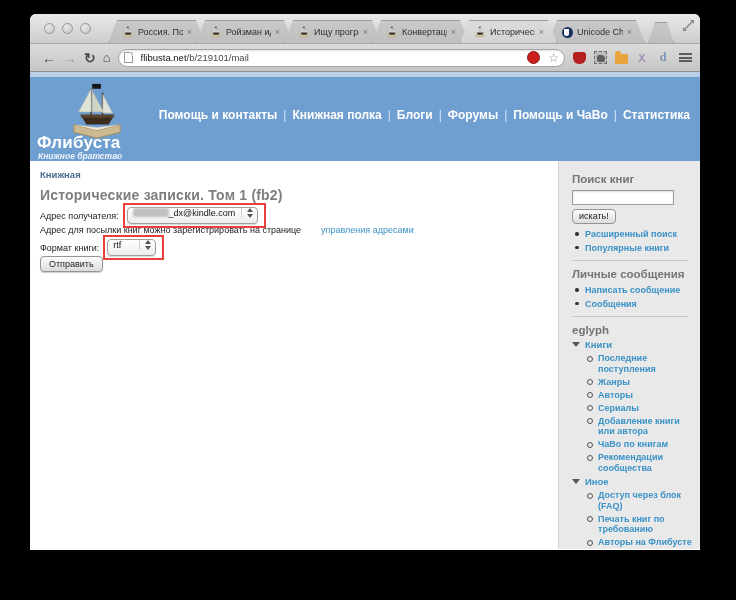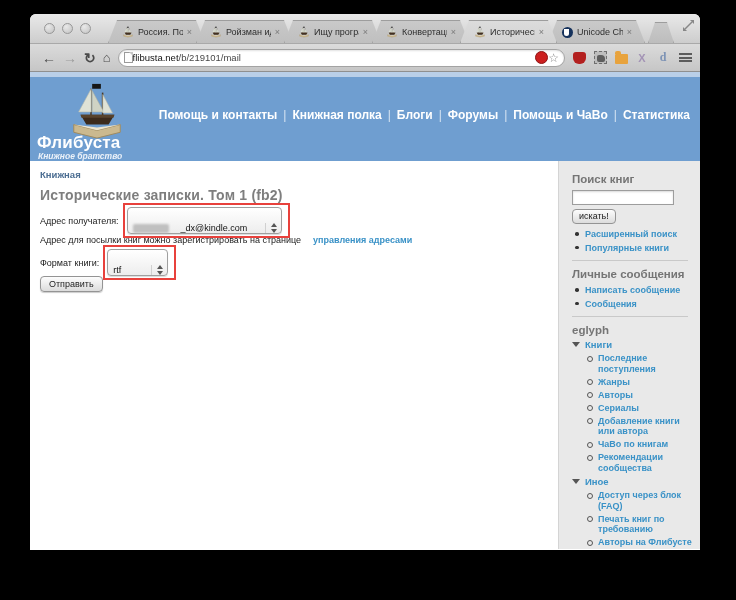--- a/index.html
+++ b/index.html
@@ -35,21 +35,21 @@
   .fav-uni:before { content:""; position:absolute; left:2px; top:2px; width:5px; height:7px;
     background:#fff; border-radius:0 0 3px 3px; }
 
   
   .toolbar { position:relative; height:28px; background:linear-gradient(#dbdbdb,#c6c6c6);
     border-bottom:1px solid #8f8f8f; display:flex; align-items:center; padding:0 8px 0 12px; gap:7px; }
   .navbtn { font-size:14px; line-height:14px; color:#4a4a4a; font-weight:bold; }
   .navbtn.dis { color:#9b9b9b; }
   .homebtn { font-size:13px; color:#4a4a4a; }
   .urlbar { flex:1; height:18px; background:#fff; border:1px solid #a3a3a3; border-radius:9px;
-    display:flex; align-items:center; padding:0 5px; gap:0; box-shadow:inset 0 1px 2px rgba(0,0,0,.12); }
+    display:flex; align-items:center; padding:0 5px; gap:8px; box-shadow:inset 0 1px 2px rgba(0,0,0,.12); }
   .docicon { width:9px; height:11px; background:#fdfdfd; border:1px solid #9a9a9a; position:relative; }
   .docicon:before { content:""; position:absolute; right:-1px; top:-1px; border:2.5px solid #c6c6c6;
     border-left-color:transparent; border-bottom-color:transparent; }
   .urltext { flex:1; font-size:9.5px; white-space:nowrap; overflow:hidden; }
   .url-domain { color:#111; }
   .url-path { color:#474747; }
   .abp { width:13px; height:13px; border-radius:50%; background:#cc1f1f; border:1px solid #8e1414; }
   .staricon { font-size:12px; color:#8a8a8a; line-height:12px; }
   .ext { width:14px; height:14px; display:flex; align-items:center; justify-content:center; }
   .ext-pocket { width:13px; height:12px; background:#b3201f; border-radius:3px 3px 6px 6px; }
@@ -76,25 +76,25 @@
     display:flex; gap:6px; align-items:center; }
   .sitenav a { color:#fff; text-decoration:none; }
   .nav-sep { color:#d6e4f2; font-weight:normal; }
 
   .contentrow { flex:1; display:flex; min-height:0; }
   .main { flex:1; position:relative; background:#fff; padding:8px 10px 0 10px; font-size:9px; color:#222; }
   .breadcrumb { font-size:9.5px; font-weight:bold; color:#4c6e92; text-decoration:none; display:inline-block; }
   .pagehead { margin-top:7px; font-size:14px; font-weight:bold; color:#7e7e7e; letter-spacing:.2px; }
   .frow { margin-top:4px; display:flex; align-items:center; gap:4px; min-height:16px; }
   .noterow { margin-top:1px; font-size:9px; color:#222; }
-  .notelink { color:#3a92c7; font-weight:bold; text-decoration:none; margin-left:12px; }
-
-  .macselect { display:inline-flex; align-items:flex-end; height:27px; padding:0 4px 0 5px;
+  .notelink { color:#3a92c7; font-weight:normal; text-decoration:none; margin-left:20px; }
+
+  .macselect { display:inline-flex; align-items:flex-start; height:17px; padding:0 4px 0 5px;
     border:1px solid #9f9f9f; border-radius:4px; background:linear-gradient(#fff,#ededed);
-    box-shadow:0 1px 1px rgba(0,0,0,.15); gap:12px; font-size:9px; color:#111; }
+    box-shadow:0 1px 1px rgba(0,0,0,.15); gap:0; font-size:9px; color:#111; }
   .censor { display:inline-block; width:36px; height:9px; background:#c0c0c0; border-radius:2px; filter:blur(1.2px); }
   .stepper { display:flex; flex-direction:column; gap:2px; margin-left:6px; padding-left:5px; border-left:1px solid #d0d0d0; }
   .tri-up { width:0; height:0; border-left:3px solid transparent; border-right:3px solid transparent; border-bottom:4px solid #555; }
   .tri-dn { width:0; height:0; border-left:3px solid transparent; border-right:3px solid transparent; border-top:4px solid #555; }
 
   .annotation-box { display:inline-flex; border:2px solid #e8413c; padding:2px 6px 2px 2px; margin:-4px 0; }
 
   .macbtn { display:inline-block; padding:2px 8px; font-size:9px; color:#222;
     border:1px solid #949494; border-radius:4px; background:linear-gradient(#fdfdfd,#dcdcdc);
     box-shadow:0 1px 1px rgba(0,0,0,.2); }

